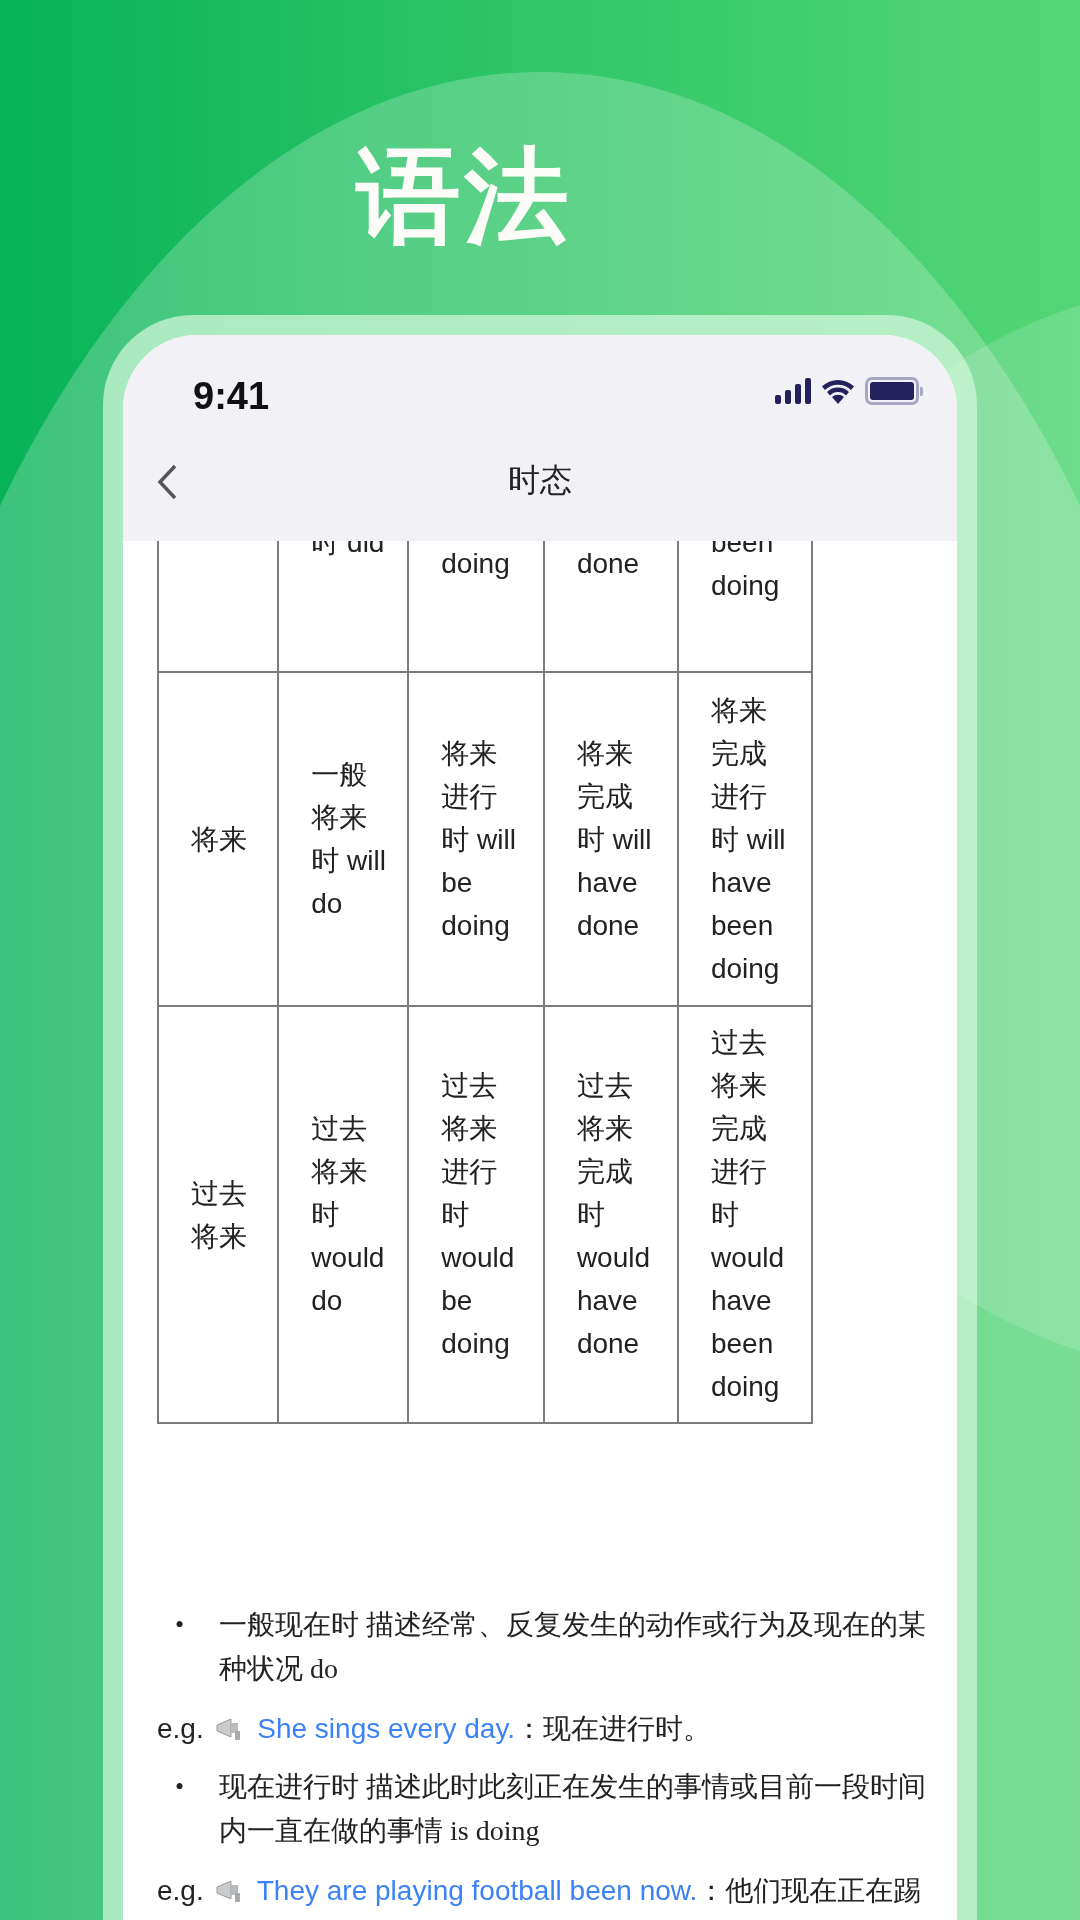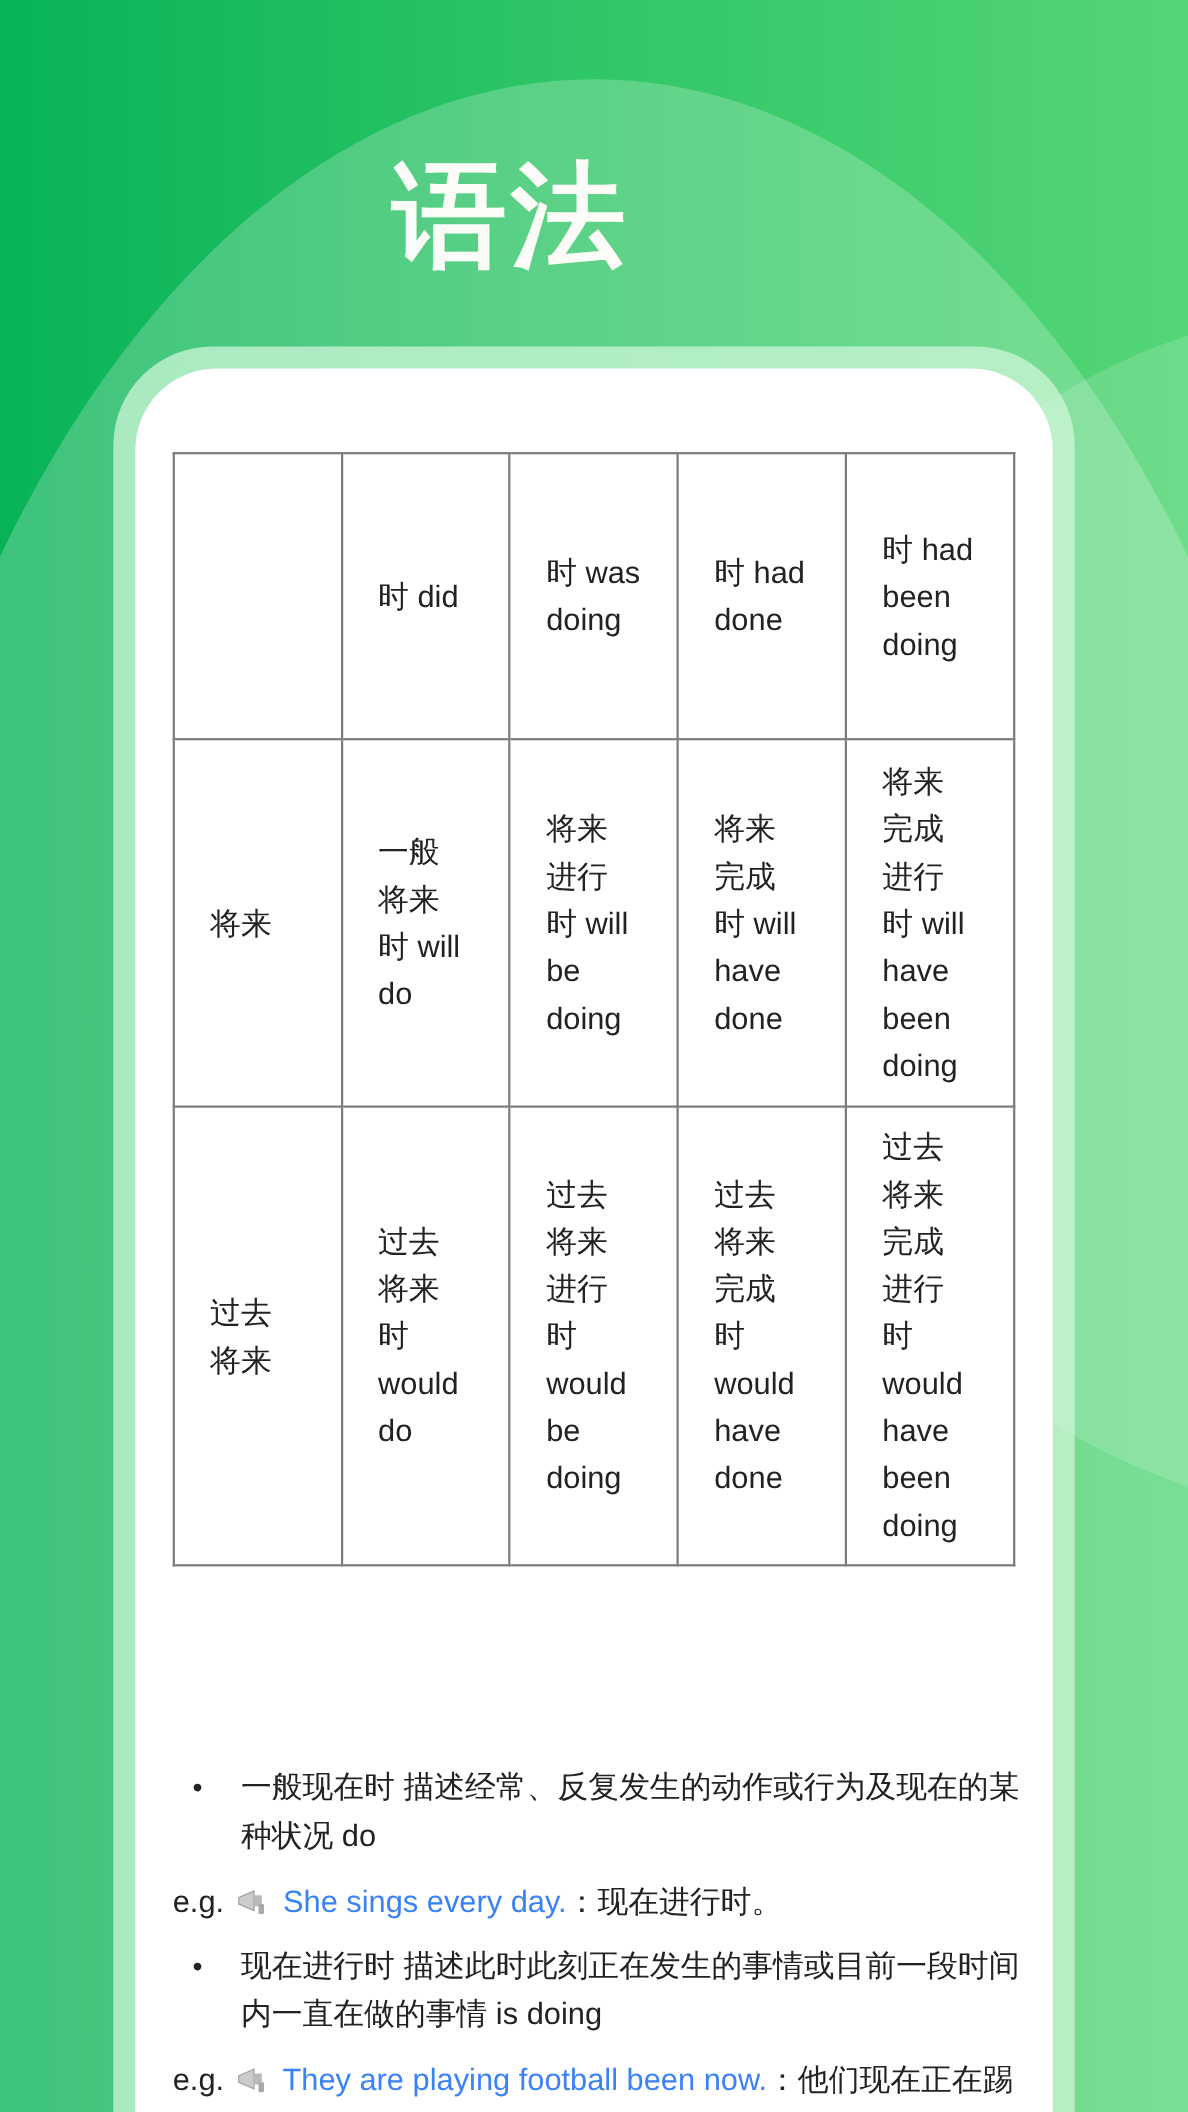--- a/index.html
+++ b/index.html
@@ -85,21 +85,21 @@
     text-align: center; font-size: 32px; color: #222;
   }
   .content {
     position: absolute; left: 0; top: 206px;
     width: 834px; height: 1500px;
     padding: 0 34px;
   }
   table.tense-table {
     position: absolute; left: 34px; top: -130px;
     border-collapse: collapse;
-    width: 766px;
+    width: 656px;
   }
   table.tense-table td {
     border: 2px solid #7b7b80;
     width: 153px;
     vertical-align: middle;
     padding: 0 0 0 32px;
     font-size: 28px;
     line-height: 43px;
     color: #222;
     font-family: "Liberation Sans", sans-serif;
@@ -108,21 +108,21 @@
   .cell-line { display: block; white-space: nowrap; }
   .row-past td { height: 260px; vertical-align: bottom; padding-bottom: 40px; }
   .row-future td { height: 334px; }
   .row-pastfuture td { height: 417px; }
   .notes {
     position: absolute; left: 34px; top: 1062px; width: 774px;
     font-size: 28px; line-height: 44px; color: #222;
     font-family: "Liberation Sans", sans-serif;
   }
   .bullet {
-    position: relative; padding-left: 62px; margin-bottom: 16px;
+    position: relative; padding-left: 62px; margin-bottom: 16px; font-family: Liberation Serif, serif;
   }
   .bullet::before {
     content: "•"; position: absolute; left: 18px; top: 0; font-size: 26px;
   }
   .example { margin-bottom: 14px; }
   .example .en { color: #3b82f6; }
   .speaker {
     display: inline-block; width: 30px; height: 26px; vertical-align: -4px;
     margin: 0 4px;
   }
@@ -132,20 +132,46 @@
 
 <div class="bg-arc"></div>
 <div class="bg-arc2"></div>
 
 <div class="promo-title">语法</div>
 
 <div class="phone-frame"></div>
 
 <div class="phone-screen">
 
+  <div class="header">
+    <div class="status-time">9:41</div>
+    <div class="status-icons">
+      <div class="signal">
+        <span style="height:9px"></span>
+          <span style="height:14px"></span>
+          <span style="height:20px"></span>
+          <span style="height:26px"></span>
+      </div>
+      <svg width="34" height="28" viewBox="0 0 34 28">
+        <path d="M17 27 L11 20 A9 9 0 0 1 23 20 Z" fill="#23205c"></path>
+        <path d="M6 15 A16 16 0 0 1 28 15 L25 18.5 A11 11 0 0 0 9 18.5 Z" fill="#23205c"></path>
+        <path d="M1 9.5 A23 23 0 0 1 33 9.5 L30 13 A18.5 18.5 0 0 0 4 13 Z" fill="#23205c"></path>
+      </svg>
+      <div class="battery">
+        <div class="battery-fill"></div>
+      </div>
+    </div>
+
+    <div class="back-btn">
+      <svg width="24" height="38" viewBox="0 0 24 38">
+        <polyline points="20,3 5,19 20,35" fill="none" stroke="#555" stroke-width="3.5"></polyline>
+      </svg>
+    </div>
+    <div class="nav-title">时态</div>
+  </div>
 
   <div class="content">
     <table class="tense-table">
       <tbody id="table-body">
           <tr class="row-past">
             <td class="label-cell">
               <span class="cell-line"></span>
             </td>
             <td>
               <span class="cell-line">时 did</span>

